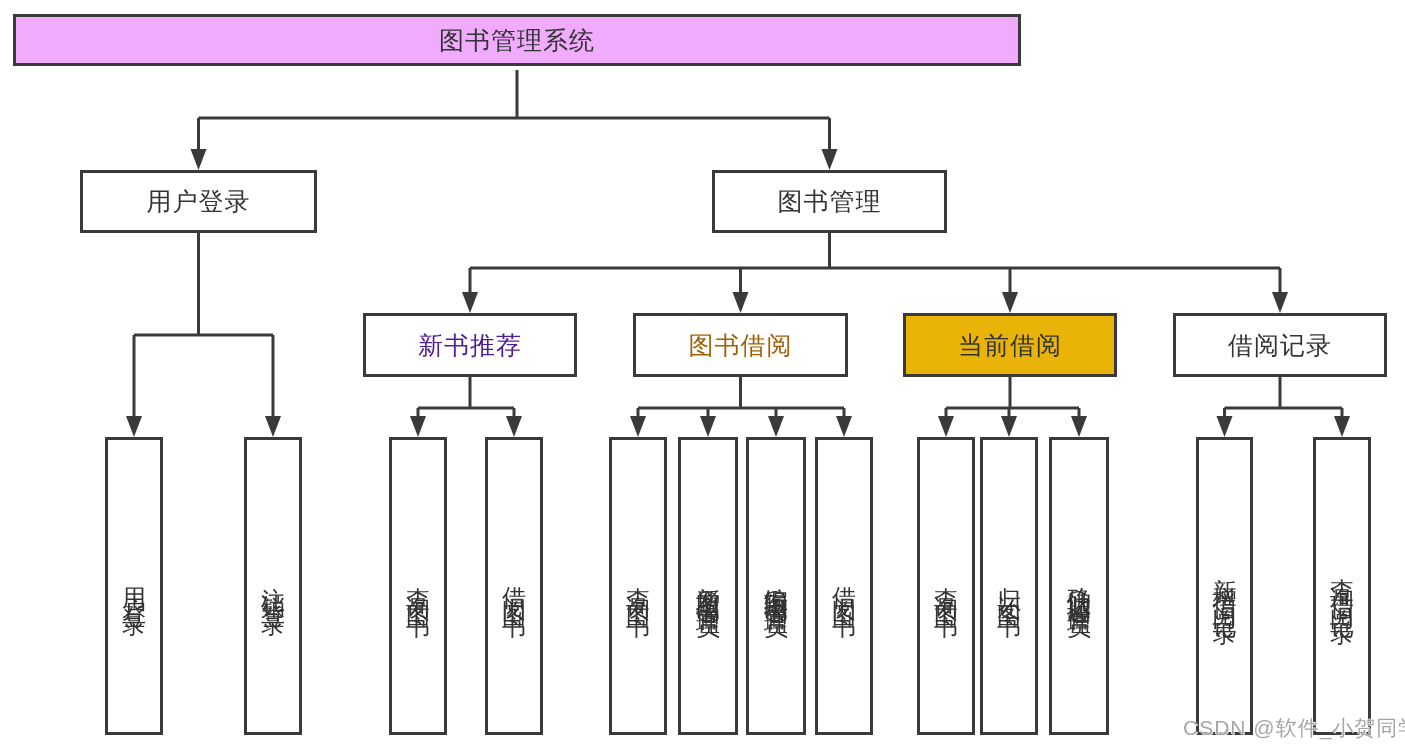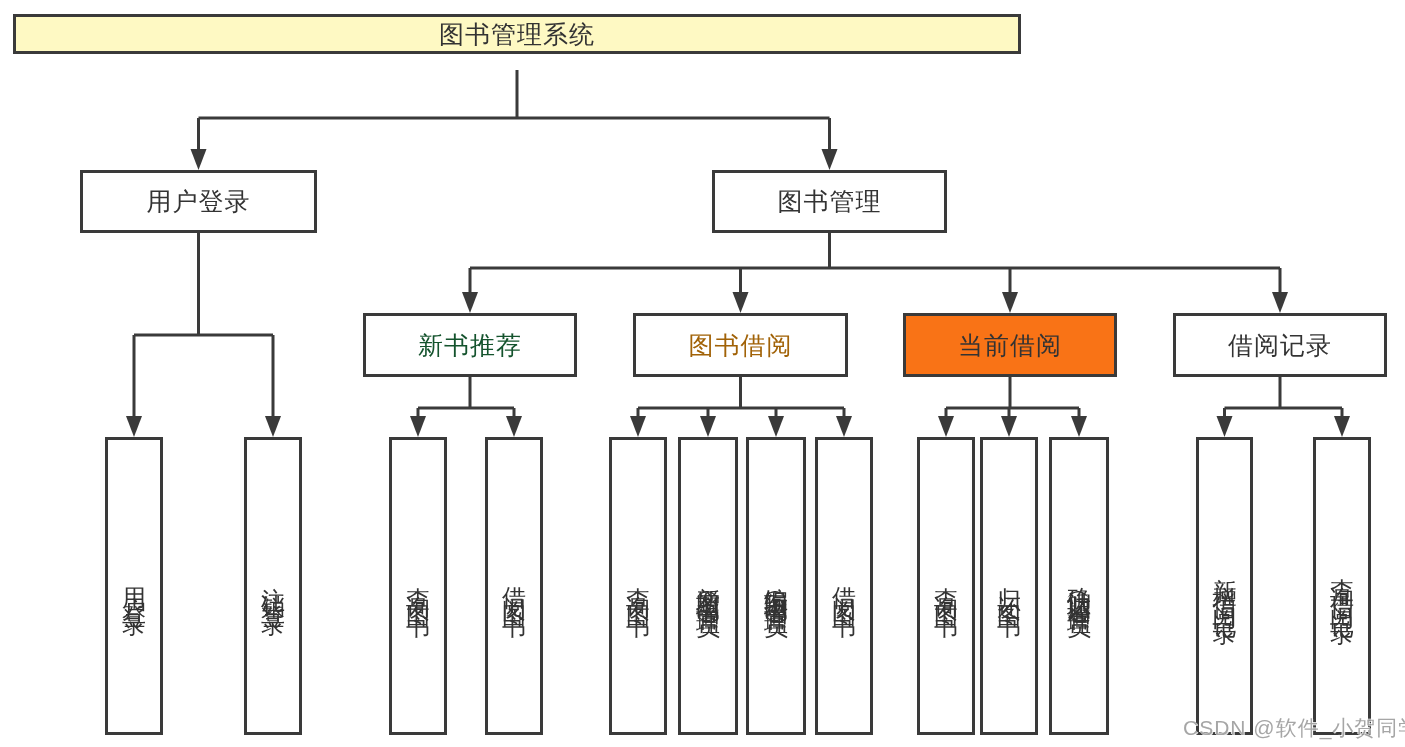--- a/index.html
+++ b/index.html
@@ -76,36 +76,36 @@
       <polygon points="700,416 716,416 708,437" fill="#3a3a3a"></polygon>
       <polygon points="768,416 784,416 776,437" fill="#3a3a3a"></polygon>
       <polygon points="836,416 852,416 844,437" fill="#3a3a3a"></polygon>
       <polygon points="938,416 954,416 946,437" fill="#3a3a3a"></polygon>
       <polygon points="1001,416 1017,416 1009,437" fill="#3a3a3a"></polygon>
       <polygon points="1071,416 1087,416 1079,437" fill="#3a3a3a"></polygon>
       <polygon points="1216.5,416 1232.5,416 1224.5,437" fill="#3a3a3a"></polygon>
       <polygon points="1334,416 1350,416 1342,437" fill="#3a3a3a"></polygon>
     </svg>
   <div>
-      <div class="node horizontal" style="left: 13px; top: 14px; width: 1008px; height: 40px; border-color: rgb(58, 58, 58); background: #fef9c3;">
+      <div class="node horizontal" style="left: 13px; top: 14px; width: 1008px; height: 52px; border-color: rgb(58, 58, 58); background: #f0abfc;">
         <span class="label" style="color: rgb(51, 51, 51);">图书管理系统</span>
       </div>
       <div class="node horizontal" style="left: 80px; top: 170px; width: 237px; height: 63px; border-color: rgb(58, 58, 58); background: rgb(255, 255, 255);">
         <span class="label" style="color: rgb(51, 51, 51);">用户登录</span>
       </div>
       <div class="node horizontal" style="left: 712px; top: 170px; width: 235px; height: 63px; border-color: rgb(58, 58, 58); background: rgb(255, 255, 255); text-align: right;">
         <span class="label" style="color: rgb(51, 51, 51);">图书管理</span>
       </div>
       <div class="node horizontal" style="left: 363px; top: 313px; width: 214px; height: 64px; border-color: rgb(58, 58, 58); background: rgb(255, 255, 255);">
-        <span class="label" style="color: #14532d;">新书推荐</span>
+        <span class="label" style="color: #4c1d95;">新书推荐</span>
       </div>
       <div class="node horizontal" style="left: 633px; top: 313px; width: 215px; height: 64px; border-color: rgb(58, 58, 58); background: rgb(255, 255, 255);">
         <span class="label" style="color: #a16207;">图书借阅</span>
       </div>
-      <div class="node horizontal" style="left: 903px; top: 313px; width: 214px; height: 64px; border-color: rgb(58, 58, 58); background: #f97316;">
+      <div class="node horizontal" style="left: 903px; top: 313px; width: 214px; height: 64px; border-color: rgb(58, 58, 58); background: #eab308;">
         <span class="label" style="color: rgb(51, 51, 51);">当前借阅</span>
       </div>
       <div class="node horizontal" style="left: 1173px; top: 313px; width: 214px; height: 64px; border-color: rgb(58, 58, 58); background: rgb(255, 255, 255);">
         <span class="label" style="color: rgb(51, 51, 51);">借阅记录</span>
       </div>
       <div class="node vertical" style="left: 105px; top: 437px; width: 58px; height: 298px; border-color: rgb(58, 58, 58); background: rgb(255, 255, 255);">
         <span class="label" style="color: rgb(51, 51, 51); letter-spacing: 9px;">用户登录</span>
       </div>
       <div class="node vertical" style="left: 244px; top: 437px; width: 58px; height: 298px; border-color: rgb(58, 58, 58); background: rgb(255, 255, 255);">
         <span class="label" style="color: rgb(51, 51, 51); letter-spacing: 9px;">注销登录</span>

